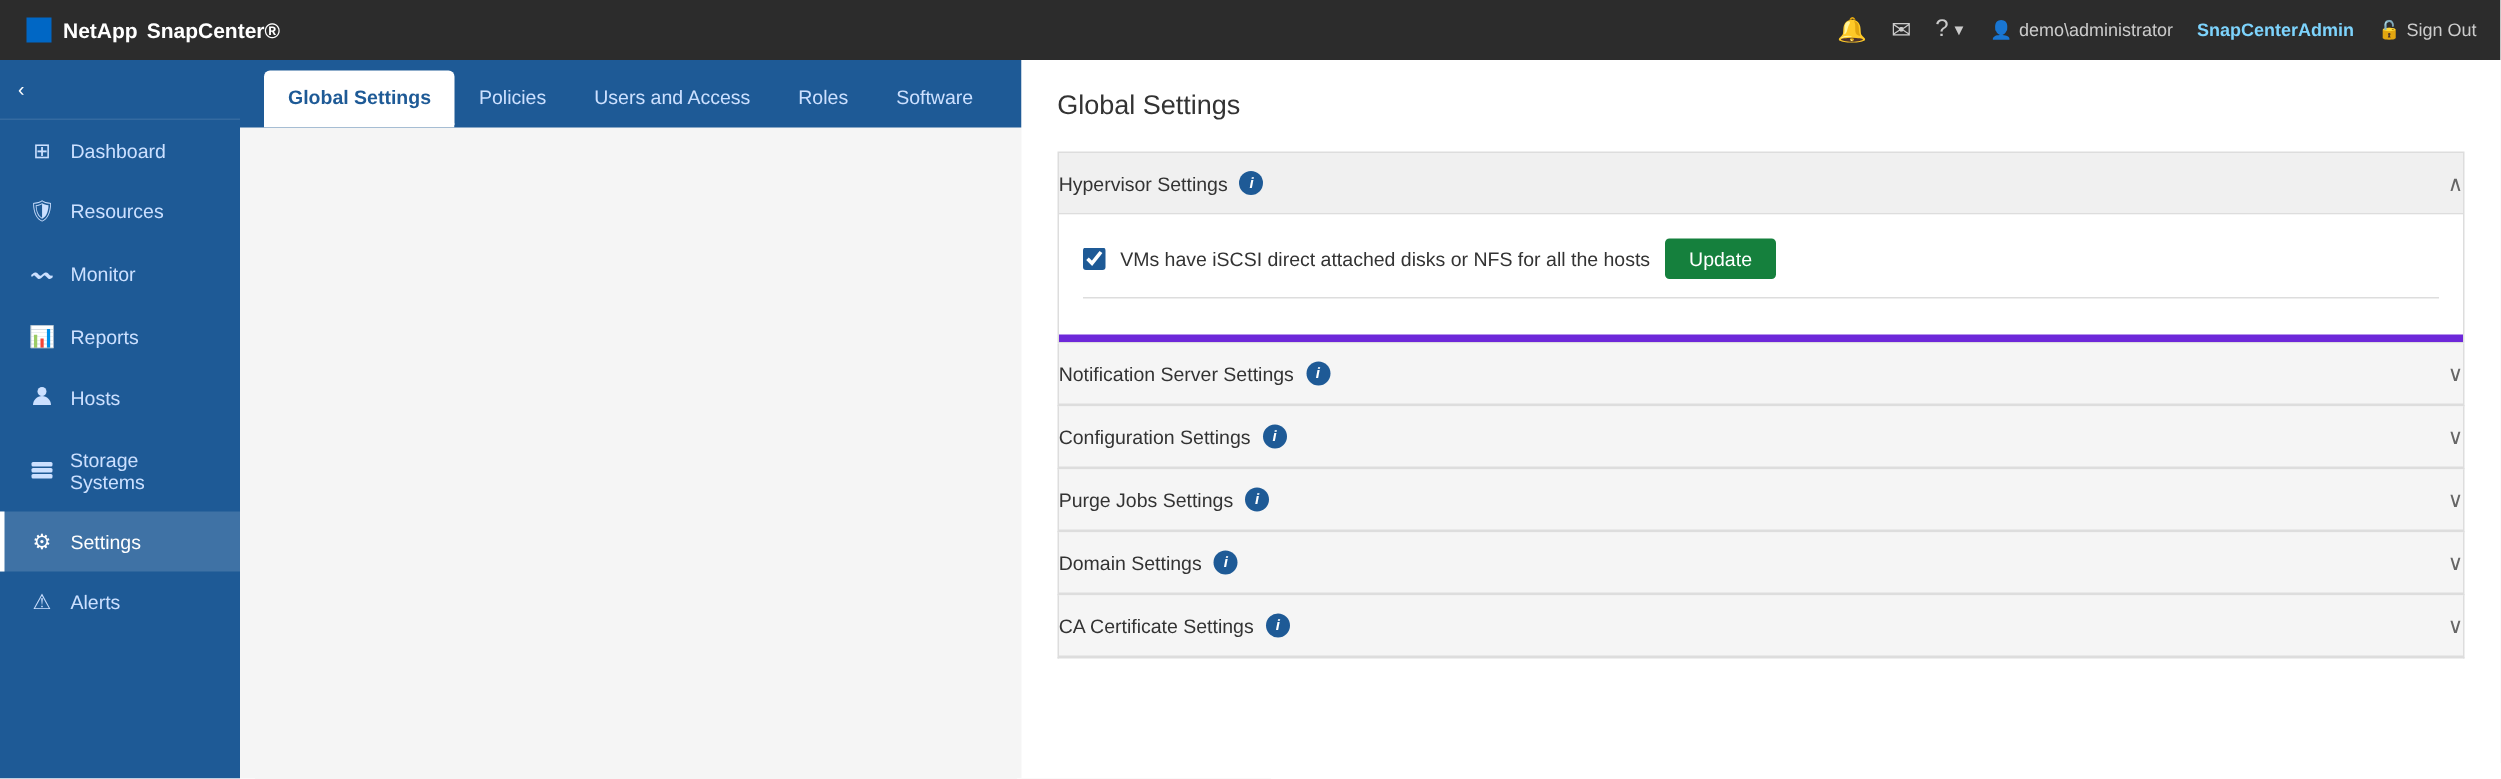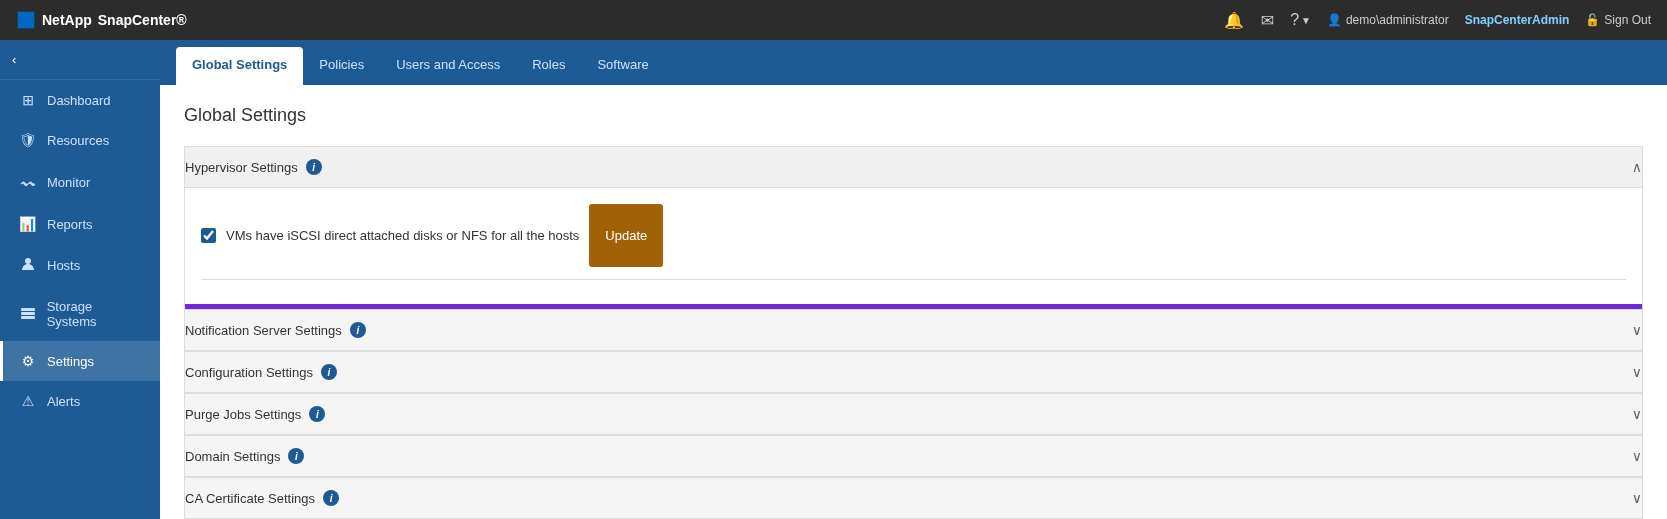--- a/index.html
+++ b/index.html
@@ -97,21 +97,21 @@
     .sidebar-icon {
       font-size: 14px;
       width: 18px;
       text-align: center;
     }
 
     
     .main {
       flex: 1;
       display: flex;
-      flex-direction: column;
+      flex-direction: row;
       overflow: hidden;
     }
 
     
     .tabs-bar {
       background: #1e5a96;
       display: flex;
       align-items: flex-end;
       padding: 0 16px;
       height: 45px;
@@ -209,24 +209,24 @@
     .checkbox-row input[type="checkbox"] {
       width: 15px;
       height: 15px;
       accent-color: #1e5a96;
     }
     .checkbox-label {
       font-size: 13px;
       color: #333;
     }
     .btn-update {
-      background: #a16207;
+      background: #15803d;
       color: #fff;
       border: none;
-      padding: 24px 16px;
+      padding: 6px 16px;
       border-radius: 3px;
       font-size: 13px;
       cursor: pointer;
     }
     .divider-line {
       border: none;
       border-top: 1px solid #ddd;
       margin: 4px 0 8px 0;
     }
   </style>

